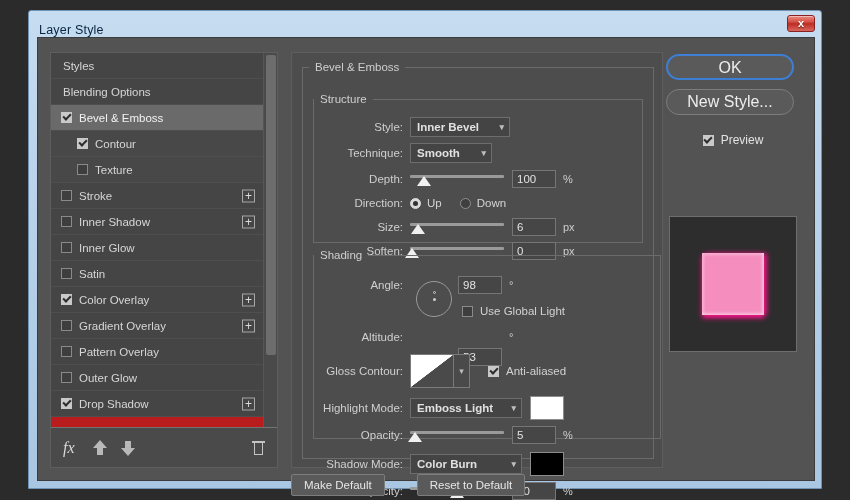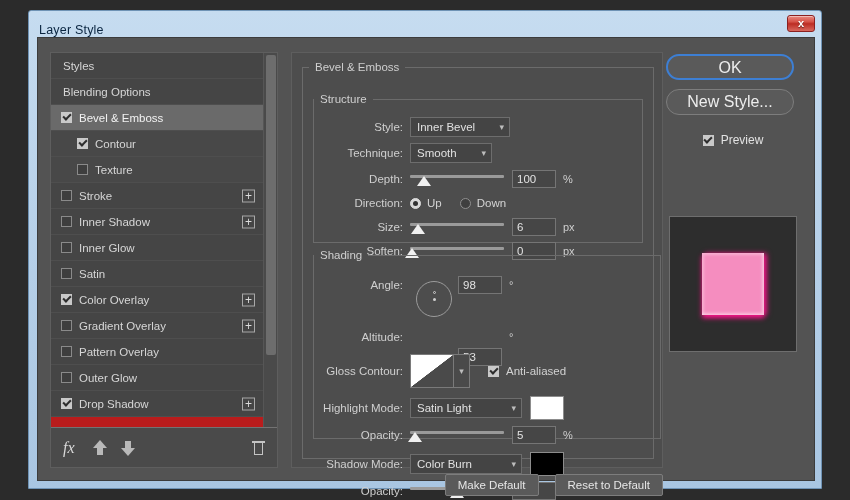--- a/index.html
+++ b/index.html
@@ -249,21 +249,21 @@
     -webkit-appearance: none;
     background: #444444;
     border: 1px solid #6d6d6d;
     color: #e0e0e0;
     font-family: "Liberation Sans", sans-serif;
     font-size: 11.5px;
     height: 20px;
     padding: 0 20px 0 6px;
     position: relative;
   }
-  .sel-wrap { position: relative; display: inline-block; }
+  .sel-wrap { position: relative; display: inline-block; font-weight: bold; }
   .sel-wrap .chev {
     position: absolute;
     right: 6px; top: 50%;
     transform: translateY(-50%);
     pointer-events: none;
     color: #bdbdbd;
     font-size: 9px;
   }
 
   input.num {
@@ -370,22 +370,22 @@
     font-family: "Liberation Sans", sans-serif;
     font-size: 11.5px;
     height: 22px;
     padding: 0 12px;
   }
   #default-buttons {
     position: absolute;
     left: 253px; top: 436px;
     width: 372px;
     display: flex;
-    justify-content: flex-end;
-    gap: 16px;
+    justify-content: flex-start;
+    gap: 32px;
   }
 
   
   #actions {
     position: absolute;
     right: 14px; top: 16px;
     width: 134px;
   }
   .abtn {
     display: block;
@@ -592,41 +592,45 @@
             <span class="center-dot"></span>
             <span class="ind-dot"></span>
           </div>
 
           <div class="row" style="top:14px; width:100%;">
             <span class="rlabel">Angle:</span>
             <input class="num" type="text" style="margin-left: 48px;" value="98">
             <span class="unit">°</span>
           </div>
 
+          <div class="row" style="top:40px; left:148px;">
+            <span class="cbx"></span>
+            <span style="margin-left:7px;">Use Global Light</span>
+          </div>
 
           <div class="row" style="top:66px; width:100%;">
             <span class="rlabel">Altitude:</span>
             <input class="num" type="text" style="margin-left: 48px; margin-top: 40px;" value="53">
             <span class="unit">°</span>
           </div>
 
           <div class="row" style="top:92px; width:100%; height:36px;">
             <span class="rlabel">Gloss Contour:</span>
             <span id="gloss-swatch"></span>
             <span id="gloss-drop">
               <span>▾</span>
             </span>
             <span class="cbx on" style="margin-left:18px;"></span>
             <span style="margin-left:7px;">Anti-aliased</span>
           </div>
 
           <div class="row" style="top:134px; width:100%; height:26px;">
             <span class="rlabel">Highlight Mode:</span>
             <span class="sel-wrap">
-              <span class="fakeselect" style="display:inline-block; width:112px; line-height:18px;">Satin Light</span>
+              <span class="fakeselect" style="display:inline-block; width:112px; line-height:18px;">Emboss Light</span>
               <span class="chev">▾</span>
             </span>
             <span class="color-swatch" id="highlight-color" style="background: rgb(255, 255, 255);"></span>
           </div>
 
           <div class="row" style="top:164px; width:100%;">
             <span class="rlabel">Opacity:</span>
             <span class="slider">
               <span class="track"></span>
               <span class="thumb" id="hl-op-thumb" style="left: 5%;"></span>

